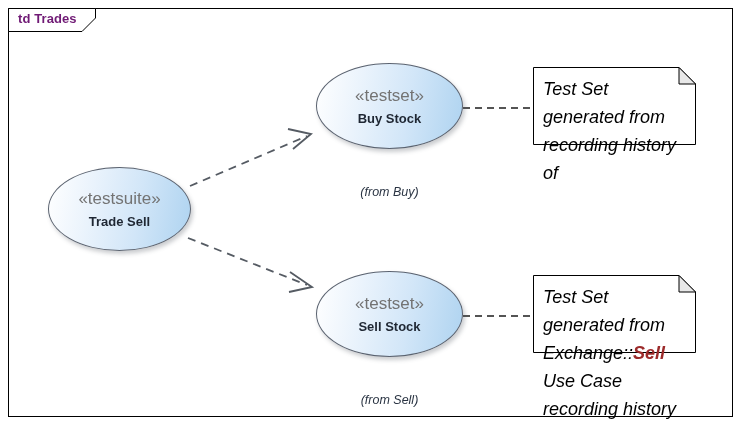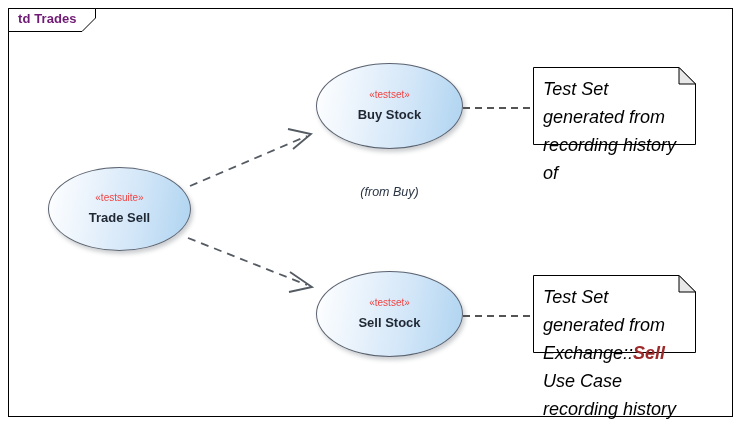--- a/index.html
+++ b/index.html
@@ -70,22 +70,22 @@
     width: 100%;
     height: 100%;
     display: flex;
     flex-direction: column;
     align-items: center;
     justify-content: center;
     text-align: center;
     line-height: 1.25;
   }
   .stereotype {
-    font-size: 10px;
-    color: #ef4444;
+    font-size: 17px;
+    color: #737373;
     white-space: nowrap;
   }
   .node-name {
     font-size: 13px;
     font-weight: bold;
     color: #1f2733;
     margin-top: 5px;
     white-space: nowrap;
   }
   .from-label {
@@ -185,20 +185,21 @@
   </div>
   <div class="from-label" style="left:316px; top:167px; width:147px;">(from Buy)</div>
 
   <div class="node" style="left:316px; top:271px; width:147px; height:86px;">
     <div class="ellipse"></div>
     <div class="label-wrap">
       <div class="stereotype">«testset»</div>
       <div class="node-name">Sell Stock</div>
     </div>
   </div>
+  <div class="from-label" style="left:316px; top:375px; width:147px;">(from Sell)</div>
 
   <div class="note" style="left:533px; top:67px; width:163px; height:78px;">
     <svg width="163" height="78" viewBox="0 0 163 78">
       <path d="M 0.5 0.5 L 146 0.5 L 162.5 17 L 162.5 77.5 L 0.5 77.5 Z" fill="#ffffff" stroke="#000000" stroke-width="1"></path>
       <path d="M 146 0.5 L 146 17 L 162.5 17 Z" fill="#e8e8e8" stroke="#000000" stroke-width="1"></path>
     </svg>
     <div class="note-text">
       <div>Test Set generated from</div>
       <div>recording history of</div>
     </div>

